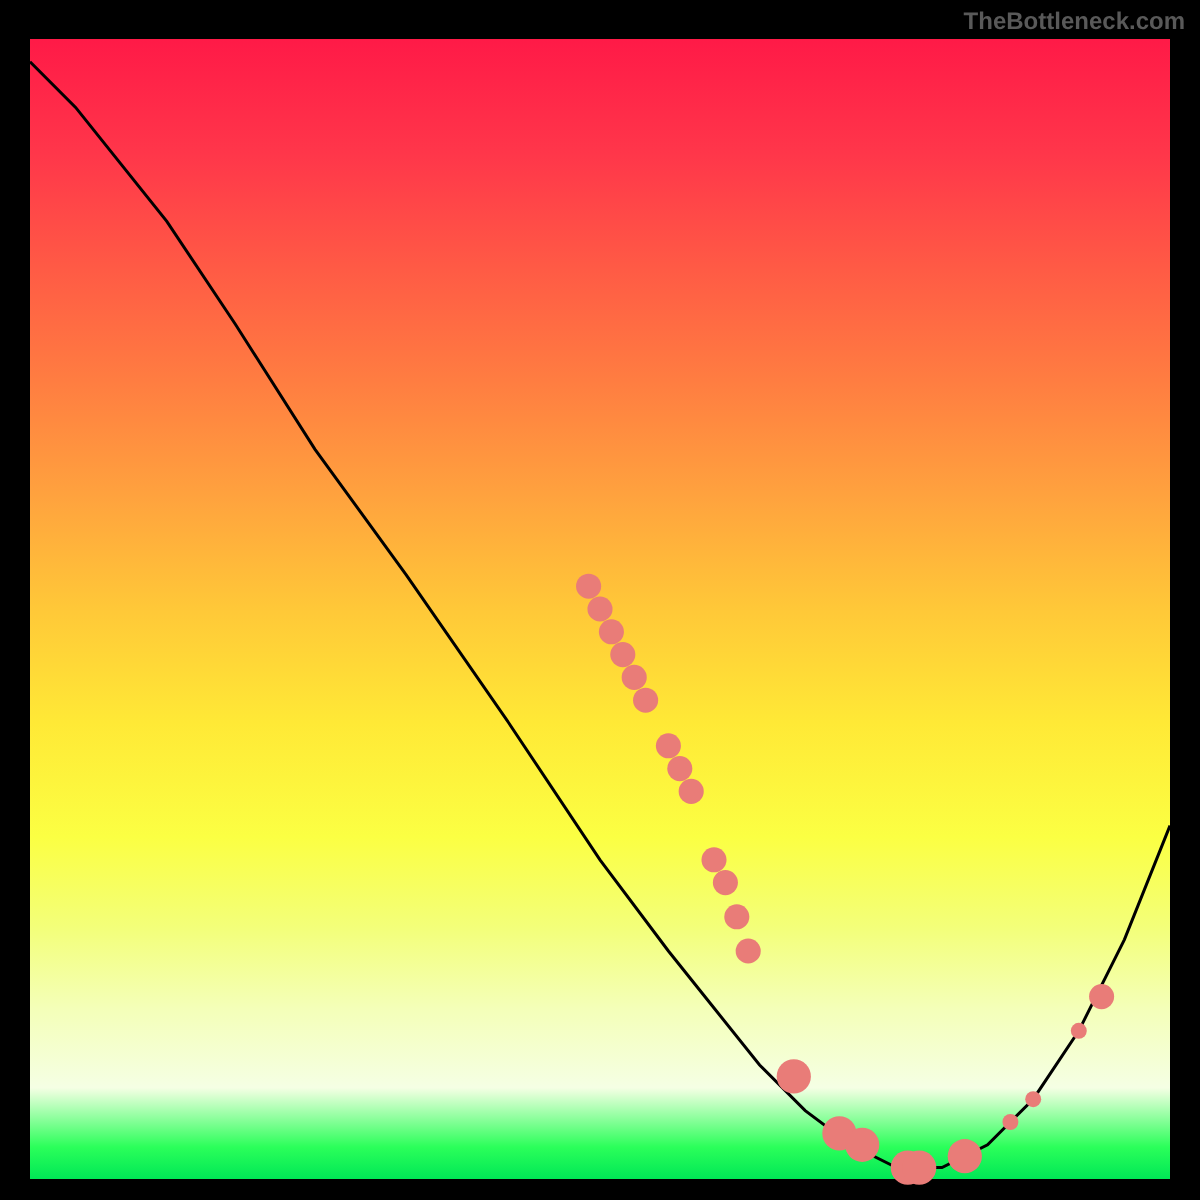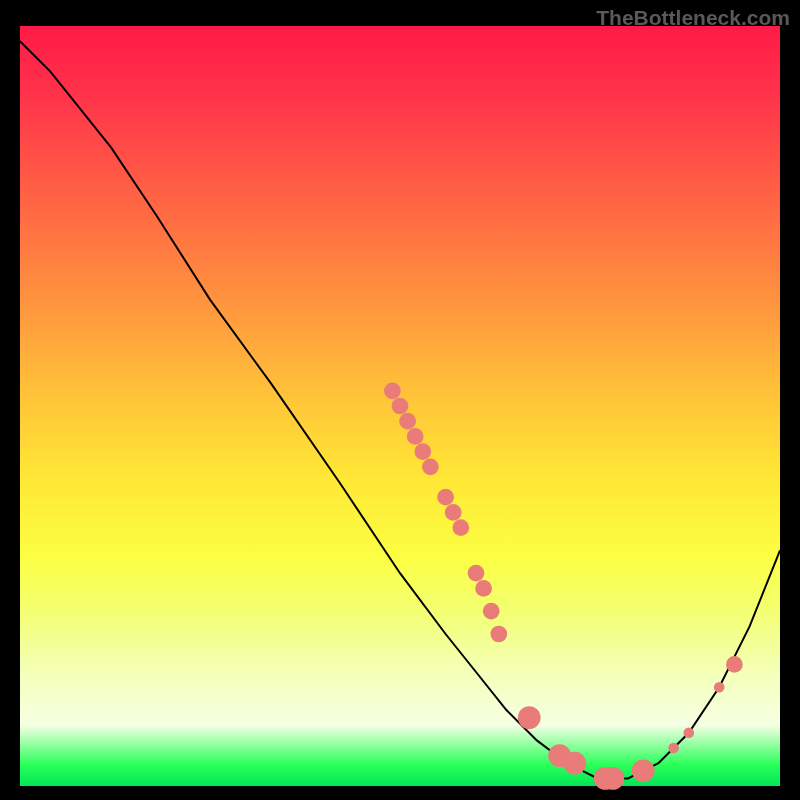--- a/index.html
+++ b/index.html
@@ -9,21 +9,21 @@
     width: 800px;
     height: 800px;
     position: relative;
     font-family: Arial, sans-serif;
   }
   .watermark {
     position: absolute;
     top: 6px;
     right: 10px;
     color: #595959;
-    font-size: 21px;
+    font-size: 16px;
     font-weight: bold;
     z-index: 10;
   }
   .plot-area {
     position: absolute;
     left: 20px;
     top: 26px;
     width: 760px;
     height: 760px;
   }

